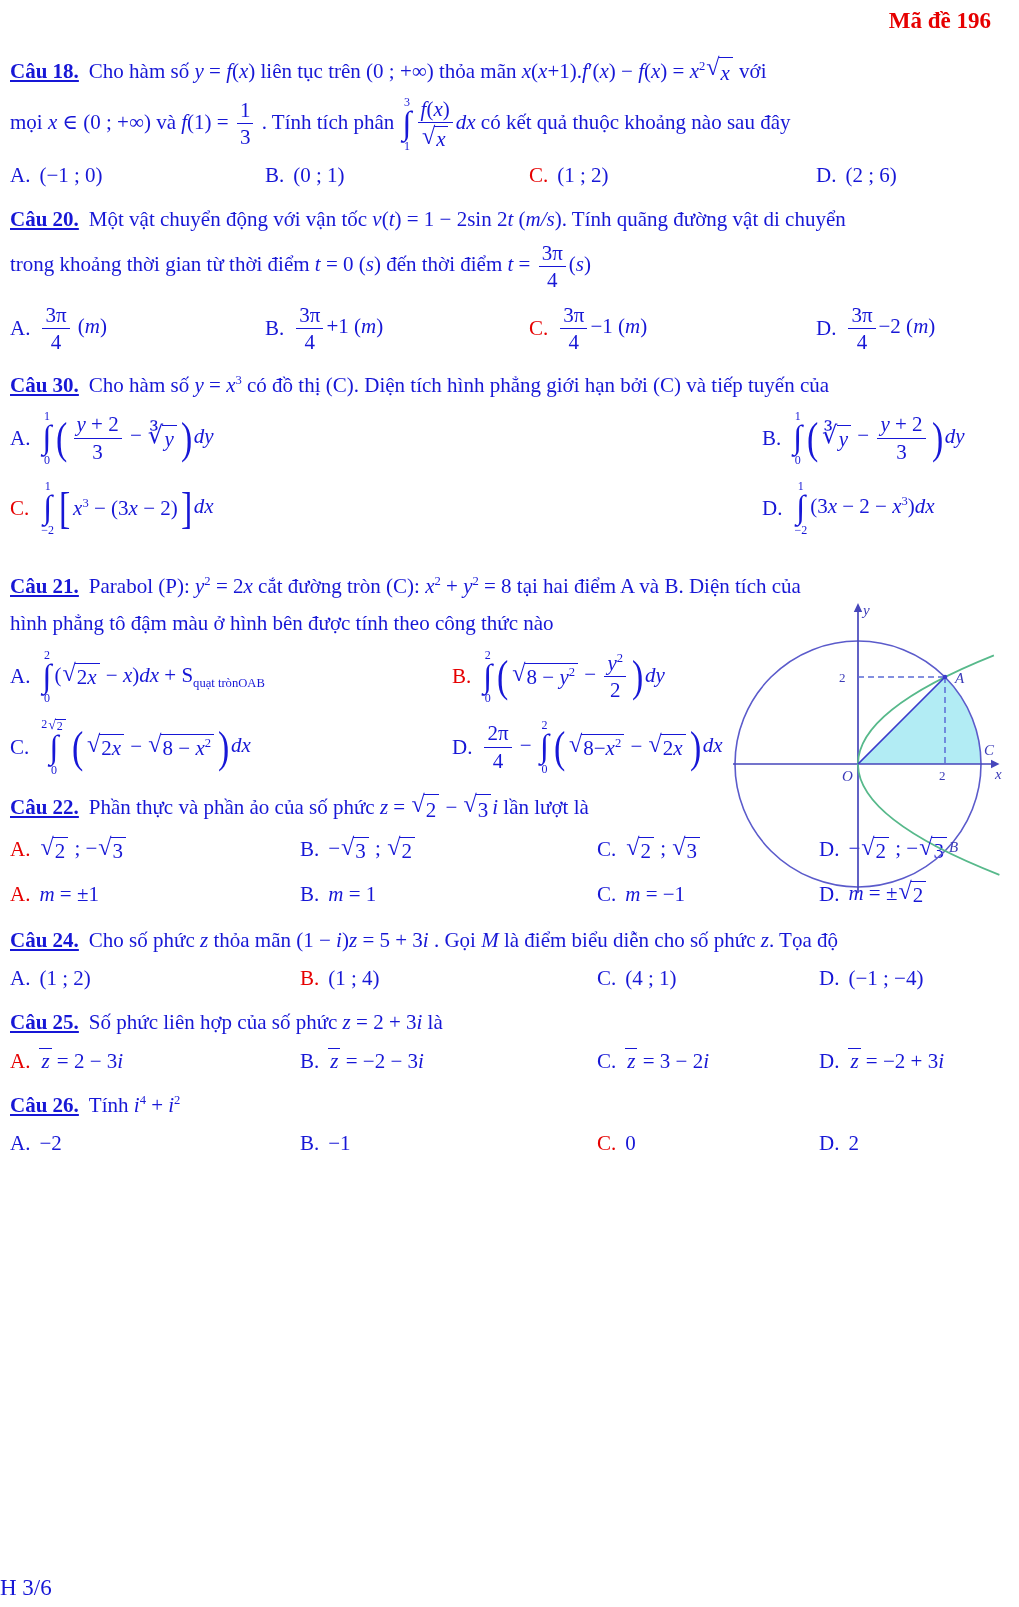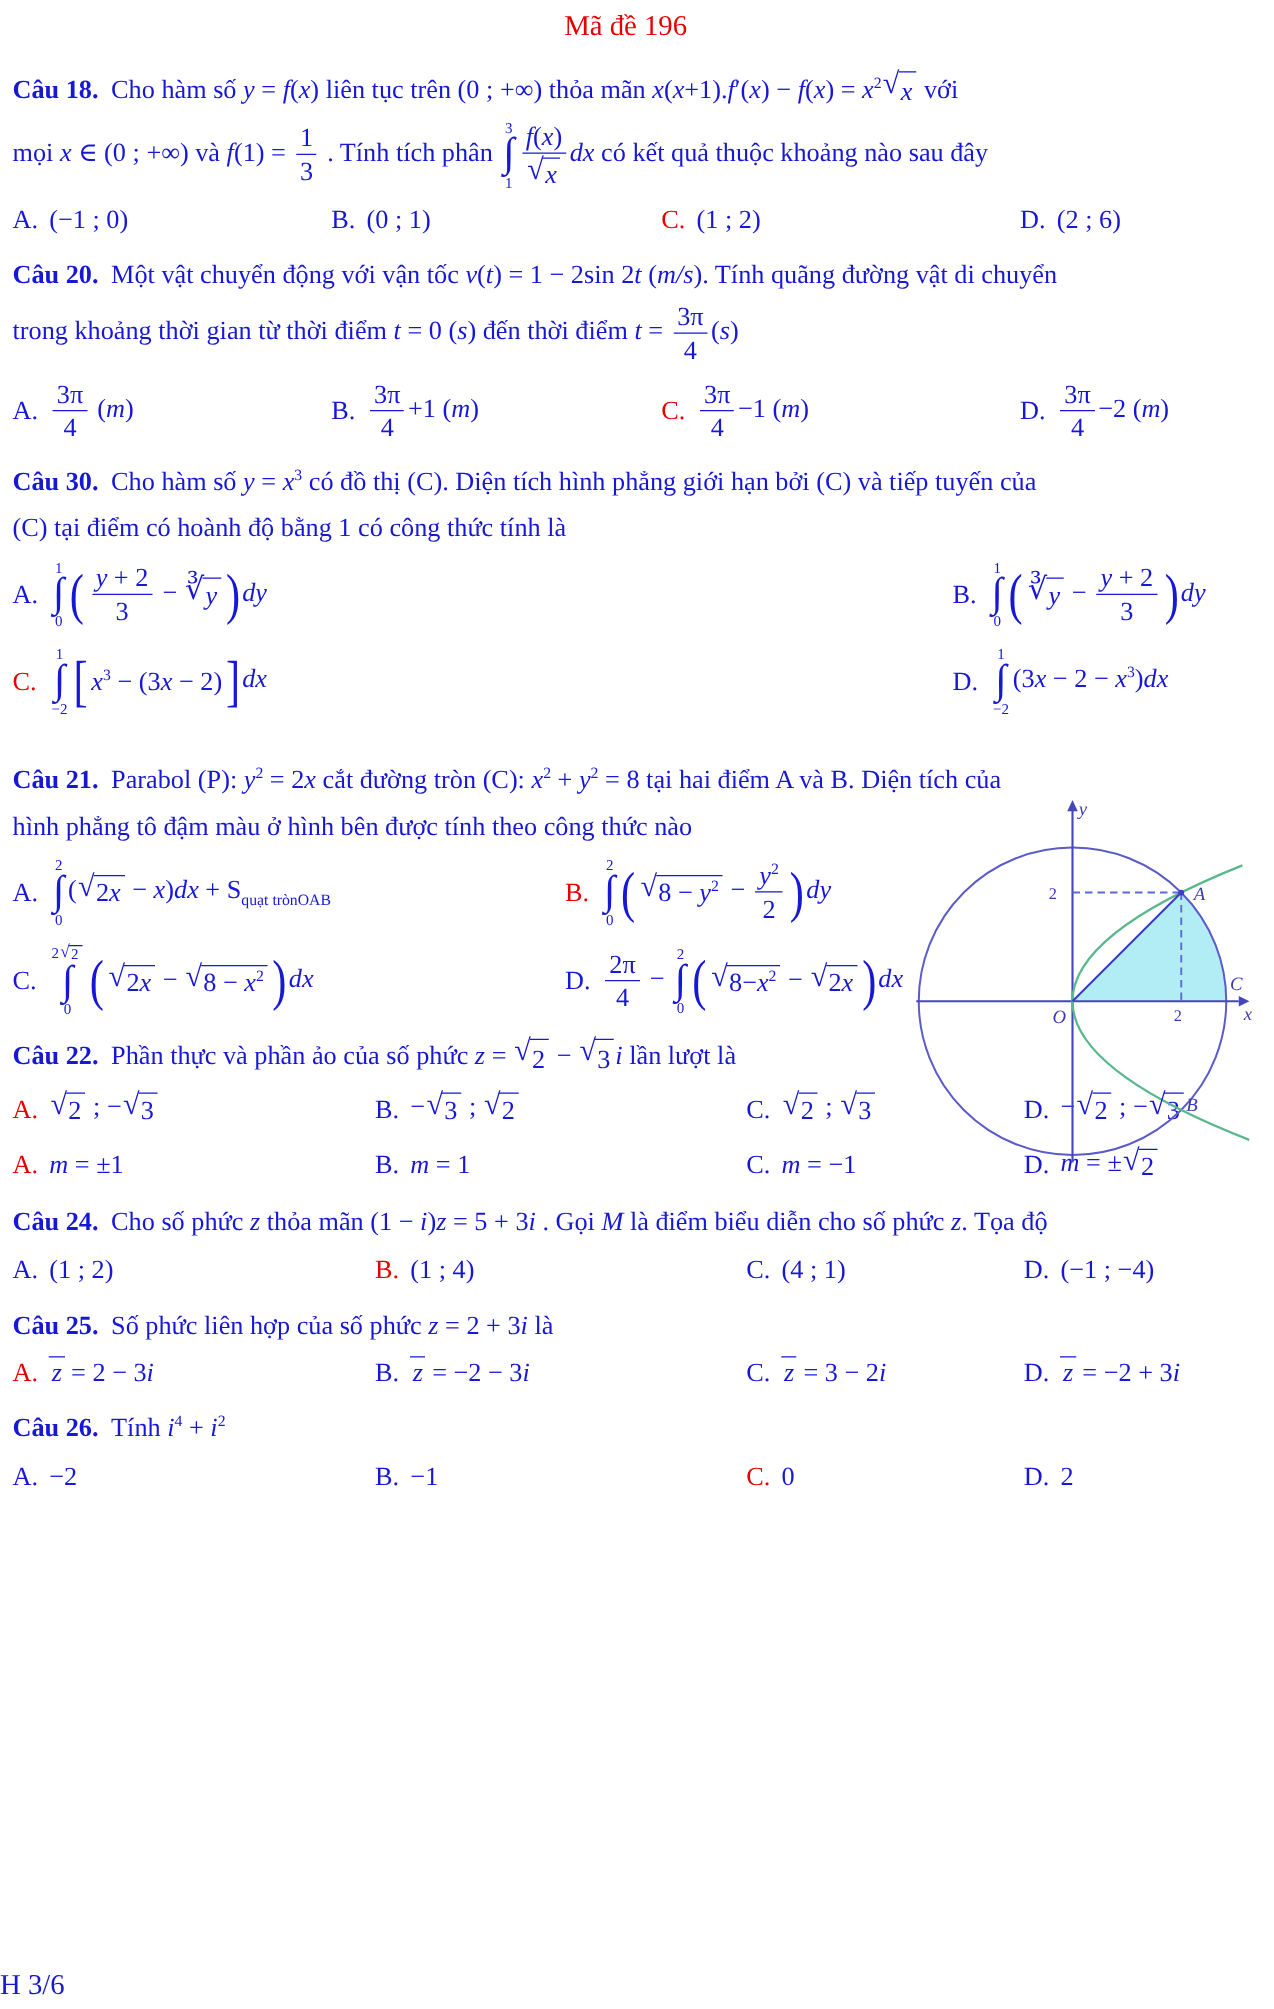--- a/index.html
+++ b/index.html
@@ -2,24 +2,24 @@
 <html><head>
 <meta charset="utf-8">
 <style>
   html,body{margin:0;padding:0;}
   body{
     width:1019px;height:1607px;position:relative;overflow:hidden;background:#ffffff;
     font-family:"Liberation Serif","DejaVu Serif","DejaVu Sans",serif;
     font-size:21px;color:#1717d6;
   }
   .page{padding:6px 26px 0 10px;position:relative;}
-  .examcode{text-align:center;color:#e60000;font-size:23px;padding:2px 2px 6px 0;}
+  .examcode{text-align:right;color:#e60000;font-size:23px;padding:2px 2px 6px 0;font-weight:bold;}
   .q{margin-top:16px;}
   .qline{margin:7px 0;line-height:1.45;white-space:nowrap;}
-  .qlabel{font-weight:bold;margin-right:10px;}
+  .qlabel{font-weight:bold;margin-right:10px;text-decoration:underline;}
   .opts{display:grid;margin-top:10px;row-gap:14px;align-items:center;}
   .cols4a{grid-template-columns:255px 264px 287px auto;}
   .cols4b{grid-template-columns:290px 297px 222px auto;}
   .cols2w{grid-template-columns:752px auto;}
   .cols2n{grid-template-columns:442px auto;width:740px;}
   .opt{display:flex;align-items:center;line-height:1.25;white-space:nowrap;}
   .ltr{margin-right:9px;}
   .red{color:#e60000;}
   .om{display:inline-block;}
   
@@ -113,23 +113,20 @@
           <span class="ltr">D.</span>
           <span class="om"><span class="frac"><span class="num">3π</span><span class="den">4</span></span>−2 (<span class="mi">m</span>)</span>
         </div>
     </div>
   </section>
 
   <section class="q">
     <div class="qline">
       <span class="qlabel">Câu 30.</span><span class="om">Cho hàm số <span class="mi">y</span> = <span class="mi">x</span><sup>3</sup> có đồ thị (C). Diện tích hình phẳng giới hạn bởi (C) và tiếp tuyến của</span>
     </div>
-    <div class="qline">
-      <span class="om">(C) tại điểm có hoành độ bằng 1 có công thức tính là</span>
-    </div>
     <div class="opts cols2w">
       <div class="opt">
           <span class="ltr">A.</span>
           <span class="om"><span class="intg">
               <span class="ibnd">1</span>
               <span class="isym">∫</span>
               <span class="ibnd">0</span>
             </span><span class="grp">
               <span class="fence">(</span>
               <span class="gbody"><span class="frac"><span class="num"><span class="mi">y</span> + 2</span><span class="den">3</span></span> − <span class="sqrt">

